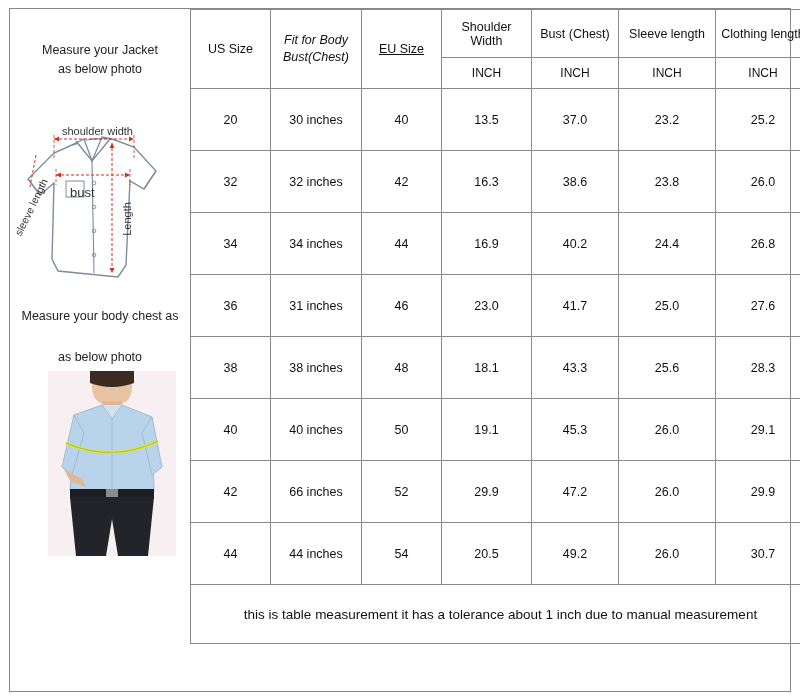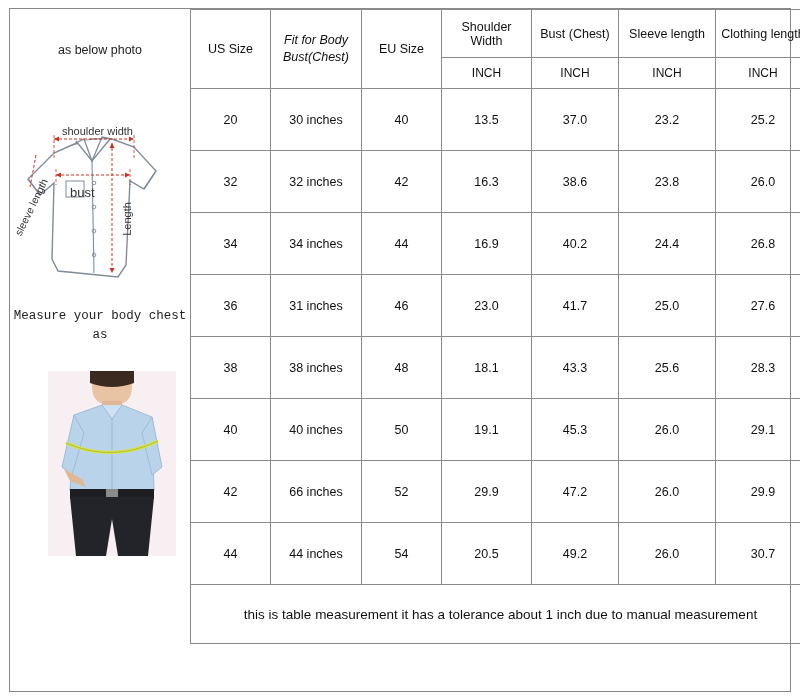--- a/index.html
+++ b/index.html
@@ -48,21 +48,20 @@
     position: absolute;
     top: 32px;
     left: 0;
     width: 180px;
   }
   .cap-body {
     position: absolute;
     top: 298px;
     left: 0;
     width: 180px;
-    font-family: Liberation Mono, monospace;
   }
   
   .shirt-wrap {
     position: absolute;
     top: 100px;
     left: 4px;
     width: 176px;
     height: 185px;
   }
   .shirt-label {
@@ -128,36 +127,37 @@
   }
   tbody tr {
     height: 62px;
   }
   tfoot td {
     height: 58px;
     font-size: 13.5px;
   }
   .col-us { width: 75px; }
   .col-fit { width: 86px; }
-  .col-eu { width: 75px; }
+  .col-eu { width: 75px; text-decoration: underline; }
   .col-sh { width: 85px; }
   .col-bust { width: 82px; }
   .col-sl { width: 92px; }
   .col-cl { width: 90px; }
   .two-line { line-height: 1.35; font-style: italic; }
 </style>
 </head>
 <body>
 
 <div class="page">
   <div class="outer-frame"></div>
 
   <div class="left-col">
 
     <div class="left-caption cap-jacket">
+      <div>Measure your Jacket</div>
       <div>as below photo</div>
     </div>
 
     <div class="shirt-wrap">
       <svg width="176" height="185" viewBox="0 0 176 185">
 
         <path d="M58 36 L40 44 L14 70 L26 86 L40 74 L38 150 L44 162 L104 168 L112 156 L116 72 L130 80 L142 62 L120 38 L98 30 L78 30 Z" fill="#ffffff" stroke="#7f8c9b" stroke-width="1.4"></path>
 
         <path d="M62 32 L78 52 L96 30" fill="#ffffff" stroke="#7f8c9b" stroke-width="1.4"></path>
         <path d="M58 36 L70 30 L78 52 L88 28 L98 30" fill="none" stroke="#7f8c9b" stroke-width="1.3"></path>

